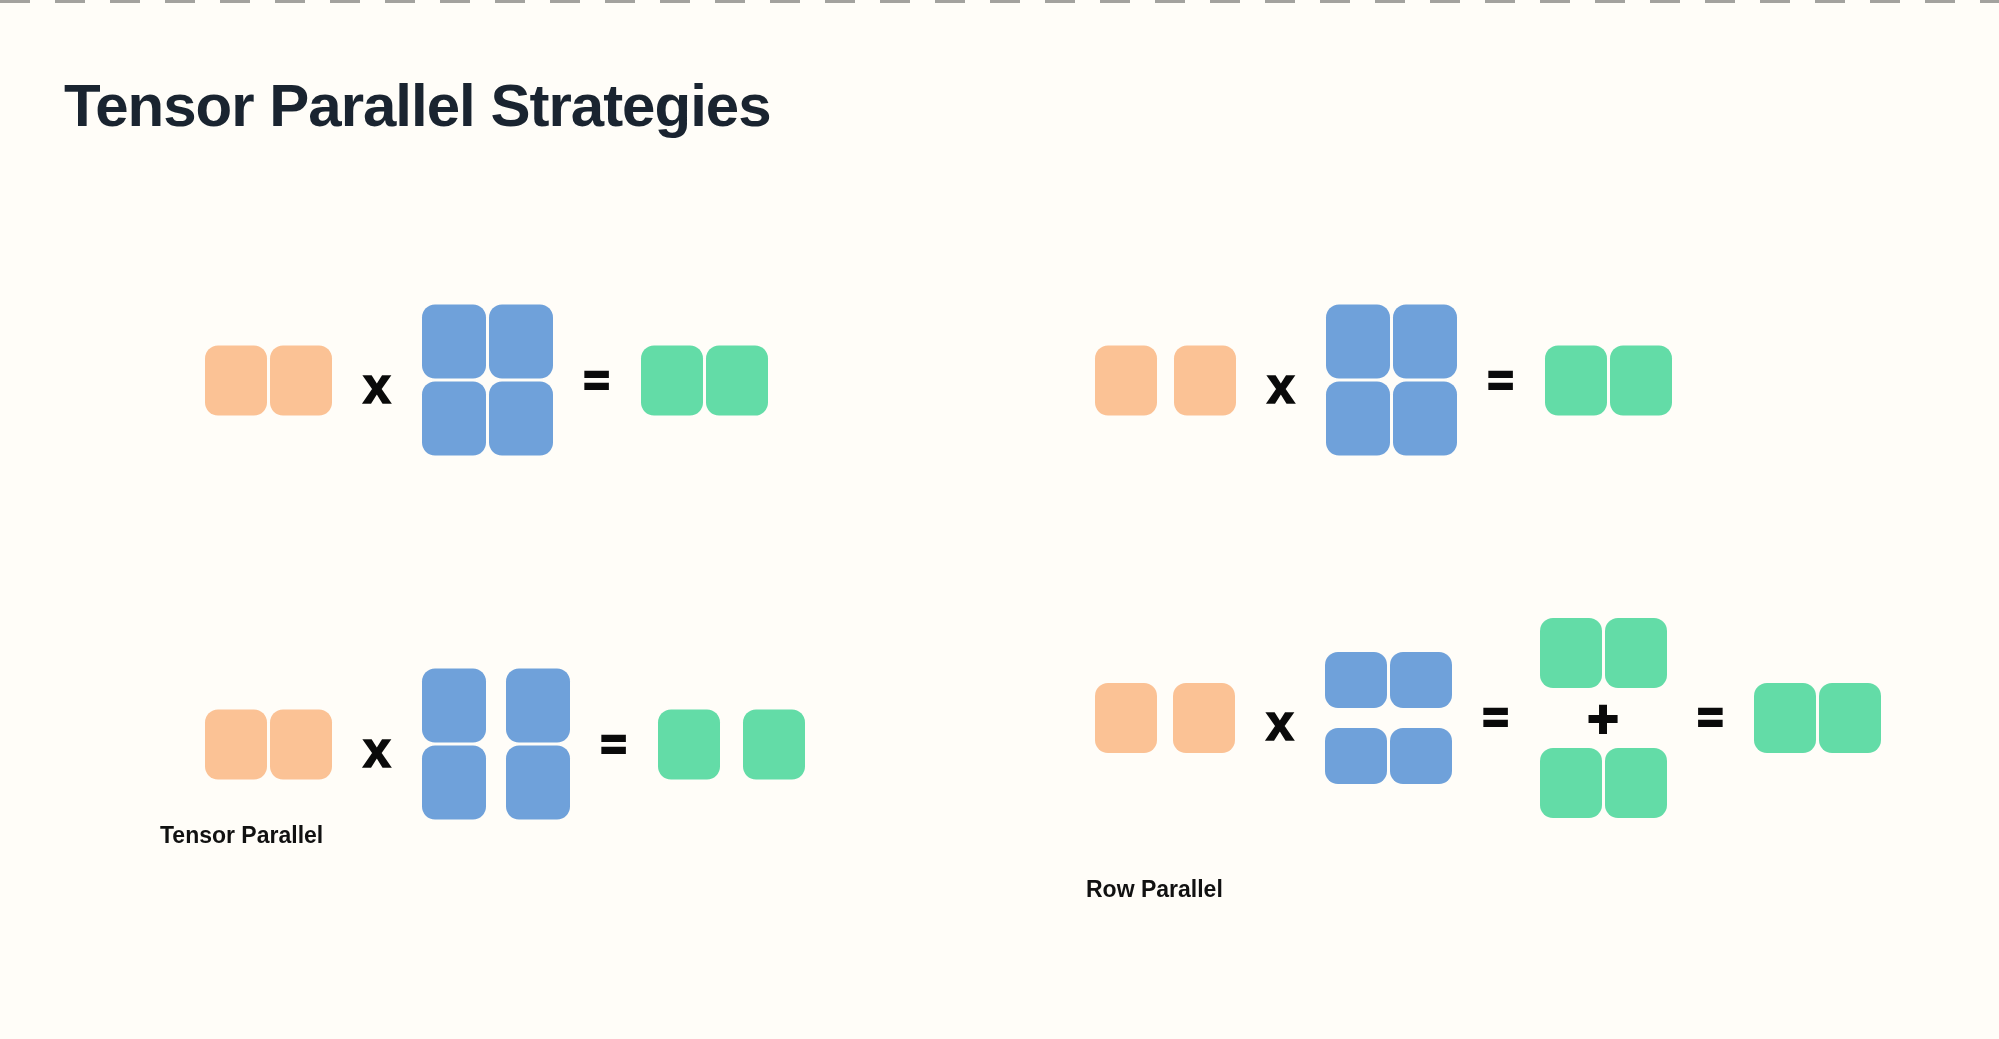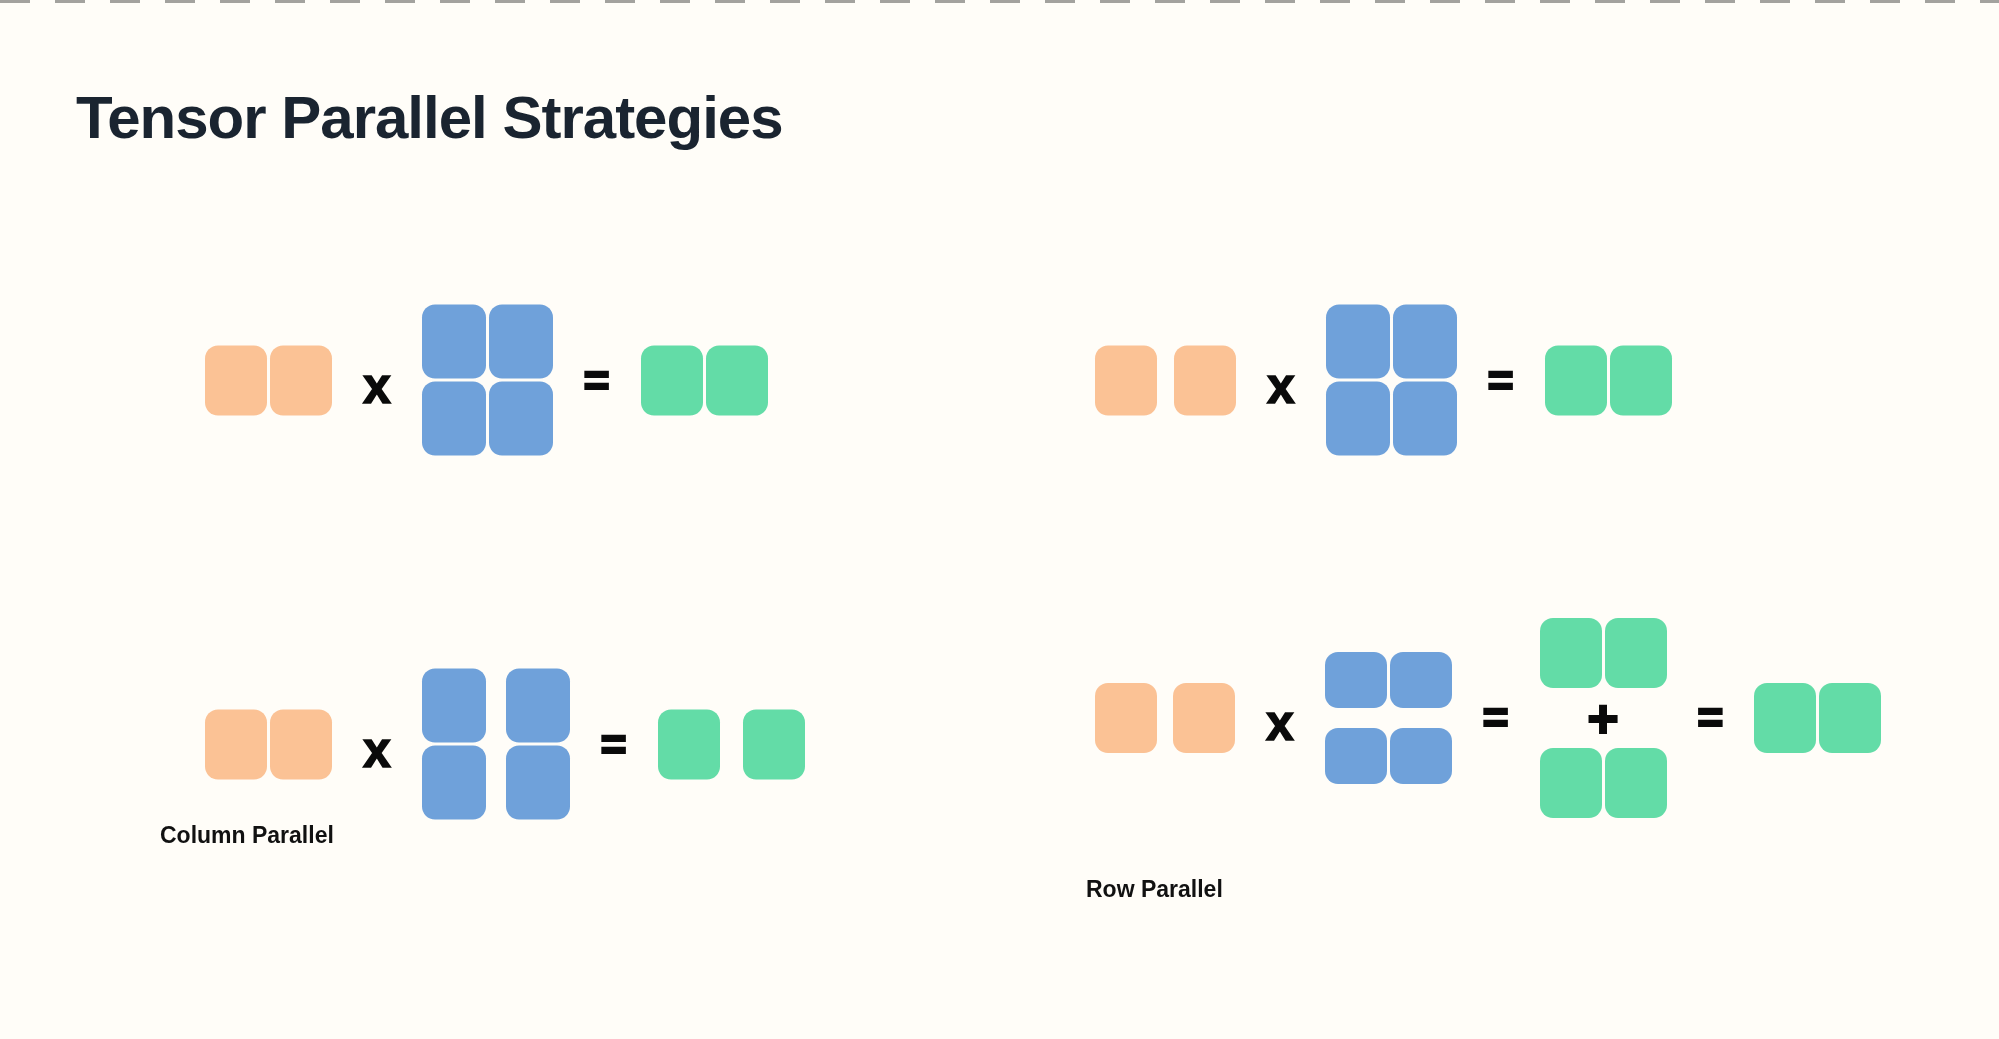--- a/index.html
+++ b/index.html
@@ -10,21 +10,21 @@
     background:var(--c-bg,#FFFDF8);
     overflow:hidden;
   }
   #top-dashes{
     position:absolute;left:0;top:0;right:0;height:3px;
     background:repeating-linear-gradient(90deg,
       var(--c-dash,#A3A29E) 0px, var(--c-dash,#A3A29E) 30px,
       transparent 30px, transparent 55px);
   }
   .title{
-    position:absolute;left:64px;top:76px;margin:12px;
+    position:absolute;left:64px;top:76px;margin:0;
     font-size:60px;font-weight:700;letter-spacing:-1px;line-height:1;
     color:var(--c-title,#1A2430);
   }
   .equation{
     position:absolute;display:flex;align-items:center;gap:31px;
     transform:translateY(-50%);
   }
   .pair{display:flex;align-items:center;}
   .cell{width:62px;height:70px;border-radius:13px;flex:0 0 auto;}
   .cell.input{background:var(--c-input,#FBC295);}
@@ -136,15 +136,15 @@
             <div class="cell output"></div>
           </div>
         </div>
         <span class="op op-equals">=</span>
         <div class="pair" style="gap: 3px;">
           <div class="cell output"></div>
           <div class="cell output"></div>
         </div>
       </div>
     </div>
-  <div class="diagram-label label-column">Column Parallel</div>
+  <div class="diagram-label label-column">Tensor Parallel</div>
   <div class="diagram-label label-row">Row Parallel</div>
 </div>
 
 </body></html>

